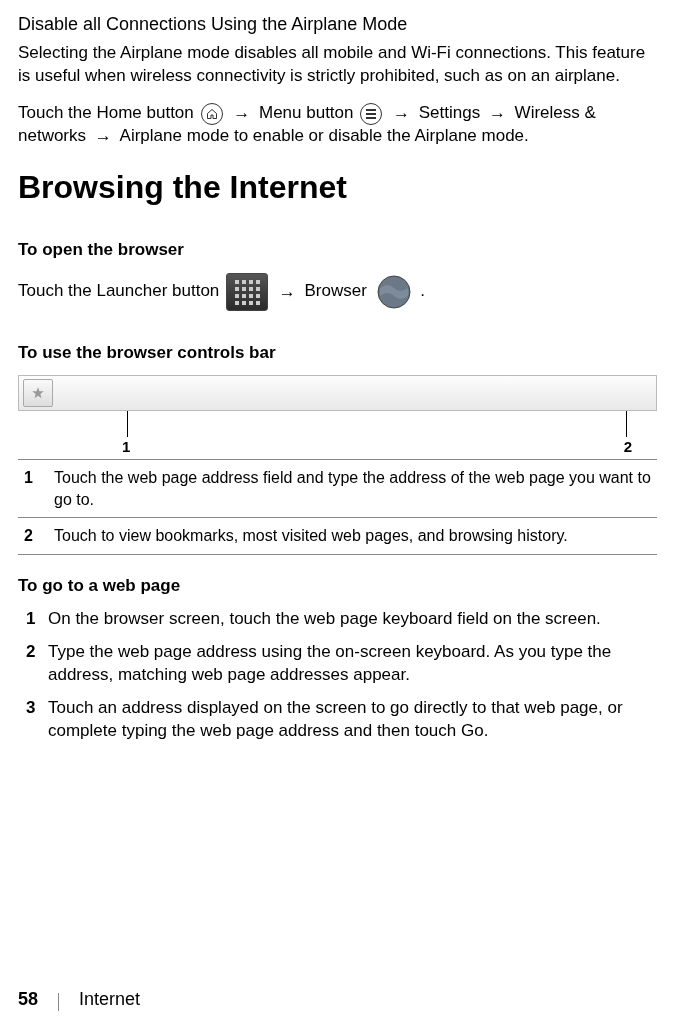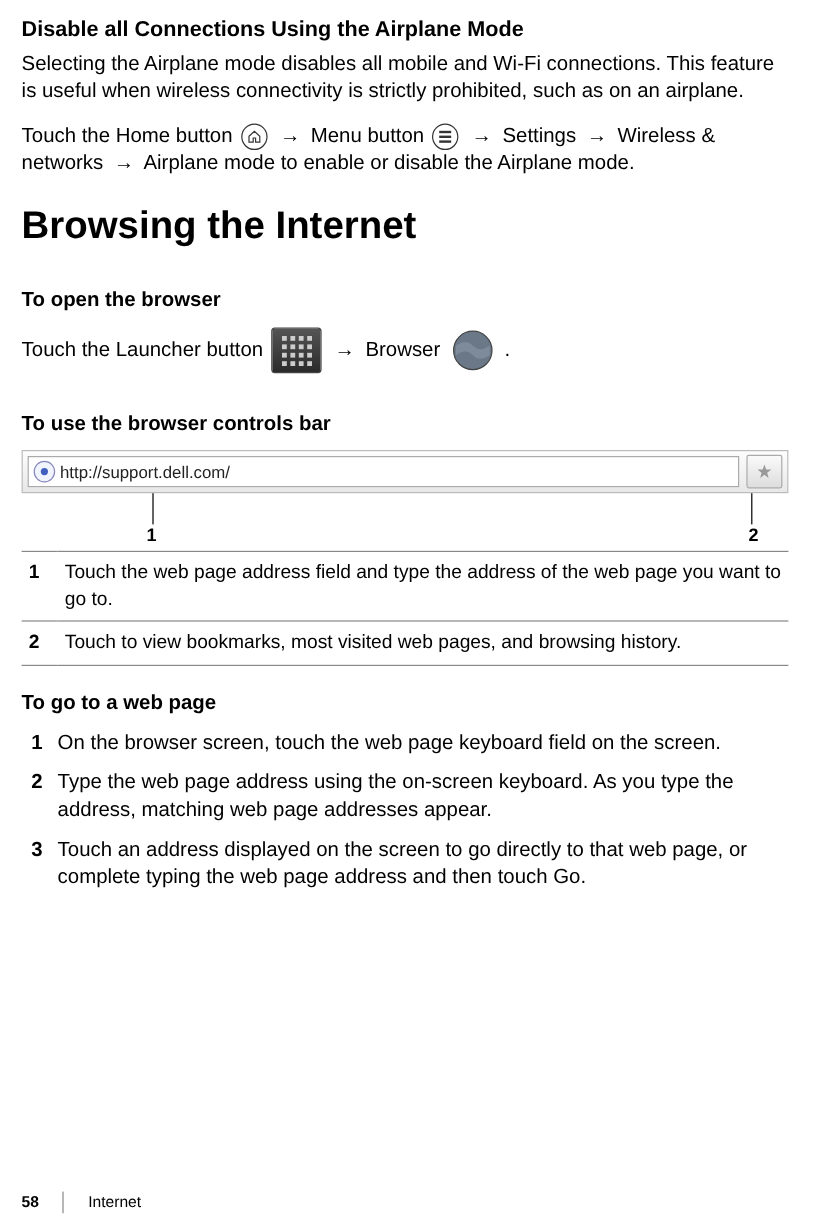--- a/index.html
+++ b/index.html
@@ -7,21 +7,21 @@
     width: 685px;
     height: 1027px;
     background: #fff;
     font-family: "Segoe UI", Arial, sans-serif;
     color: #000;
     padding: 12px 28px 18px 18px;
     position: relative;
     font-size: 17px;
     line-height: 1.35;
   }
-  .h3 { font-weight: bold; font-size: 18px; margin-bottom: 6px; }
+  .h3 { font-weight: normal; font-size: 18px; margin-bottom: 6px; }
   .para { margin-bottom: 14px; }
   .h1 { font-weight: 700; font-size: 32px; margin-top: 18px; margin-bottom: 16px; }
   .h4 { font-weight: bold; font-size: 17px; margin-top: 30px; margin-bottom: 10px; }
   .inline-icon {
     display: inline-flex; vertical-align: middle; margin: 0 2px;
   }
   .home-icon {
     width: 22px; height: 22px; border: 1.5px solid #333; border-radius: 50%;
     align-items: center; justify-content: center;
   }
@@ -100,21 +100,21 @@
     padding: 7px 6px; vertical-align: top;
   }
   .desc-table td.num { width: 30px; font-weight: bold; }
   .steps { margin-top: 8px; }
   .step { display: flex; margin-bottom: 10px; }
   .step .sn { width: 30px; font-weight: bold; flex-shrink: 0; padding-left: 8px; }
   .step .sb { flex: 1; }
   .footer {
     position: absolute; bottom: 16px; left: 18px;
     display: flex; align-items: flex-end; gap: 20px;
-    font-size: 13px;
+    font-size: 18px;
   }
   .footer .pn { font-weight: bold; }
   .footer .sep {
     width: 1px; height: 18px; background: #888;
   }
 </style>
 </head>
 <body>
 
 <div class="h3">Disable all Connections Using the Airplane Mode</div>
@@ -176,26 +176,20 @@
       <path d="M4 14 Q12 8 18 14 Q24 20 32 14 L32 22 Q24 28 18 22 Q12 16 4 22 Z" fill="#8a98a8" opacity="0.6"></path>
       <circle cx="18" cy="18" r="16" fill="none" stroke="#444" stroke-width="1"></circle>
     </svg>
   </span>
   <span>.</span>
 </div>
 
 <div class="h4">To use the browser controls bar</div>
 <div class="controls-wrap">
   <div class="browser-bar">
-    <div class="url-field">
-      <span class="url-favicon">
-          <span class="dot"></span>
-        </span>
-      <span>http://support.dell.com/</span>
-    </div>
     <div class="bookmark-btn">
       <svg viewBox="0 0 24 24">
         <path d="M12 2 L14.5 9 L22 9 L16 13.5 L18 21 L12 16.5 L6 21 L8 13.5 L2 9 L9.5 9 Z" fill="#999"></path>
       </svg>
     </div>
   </div>
   <div class="callouts">
     <div class="callout-line-1"></div>
     <div class="callout-num-1">1</div>
     <div class="callout-line-2"></div>

